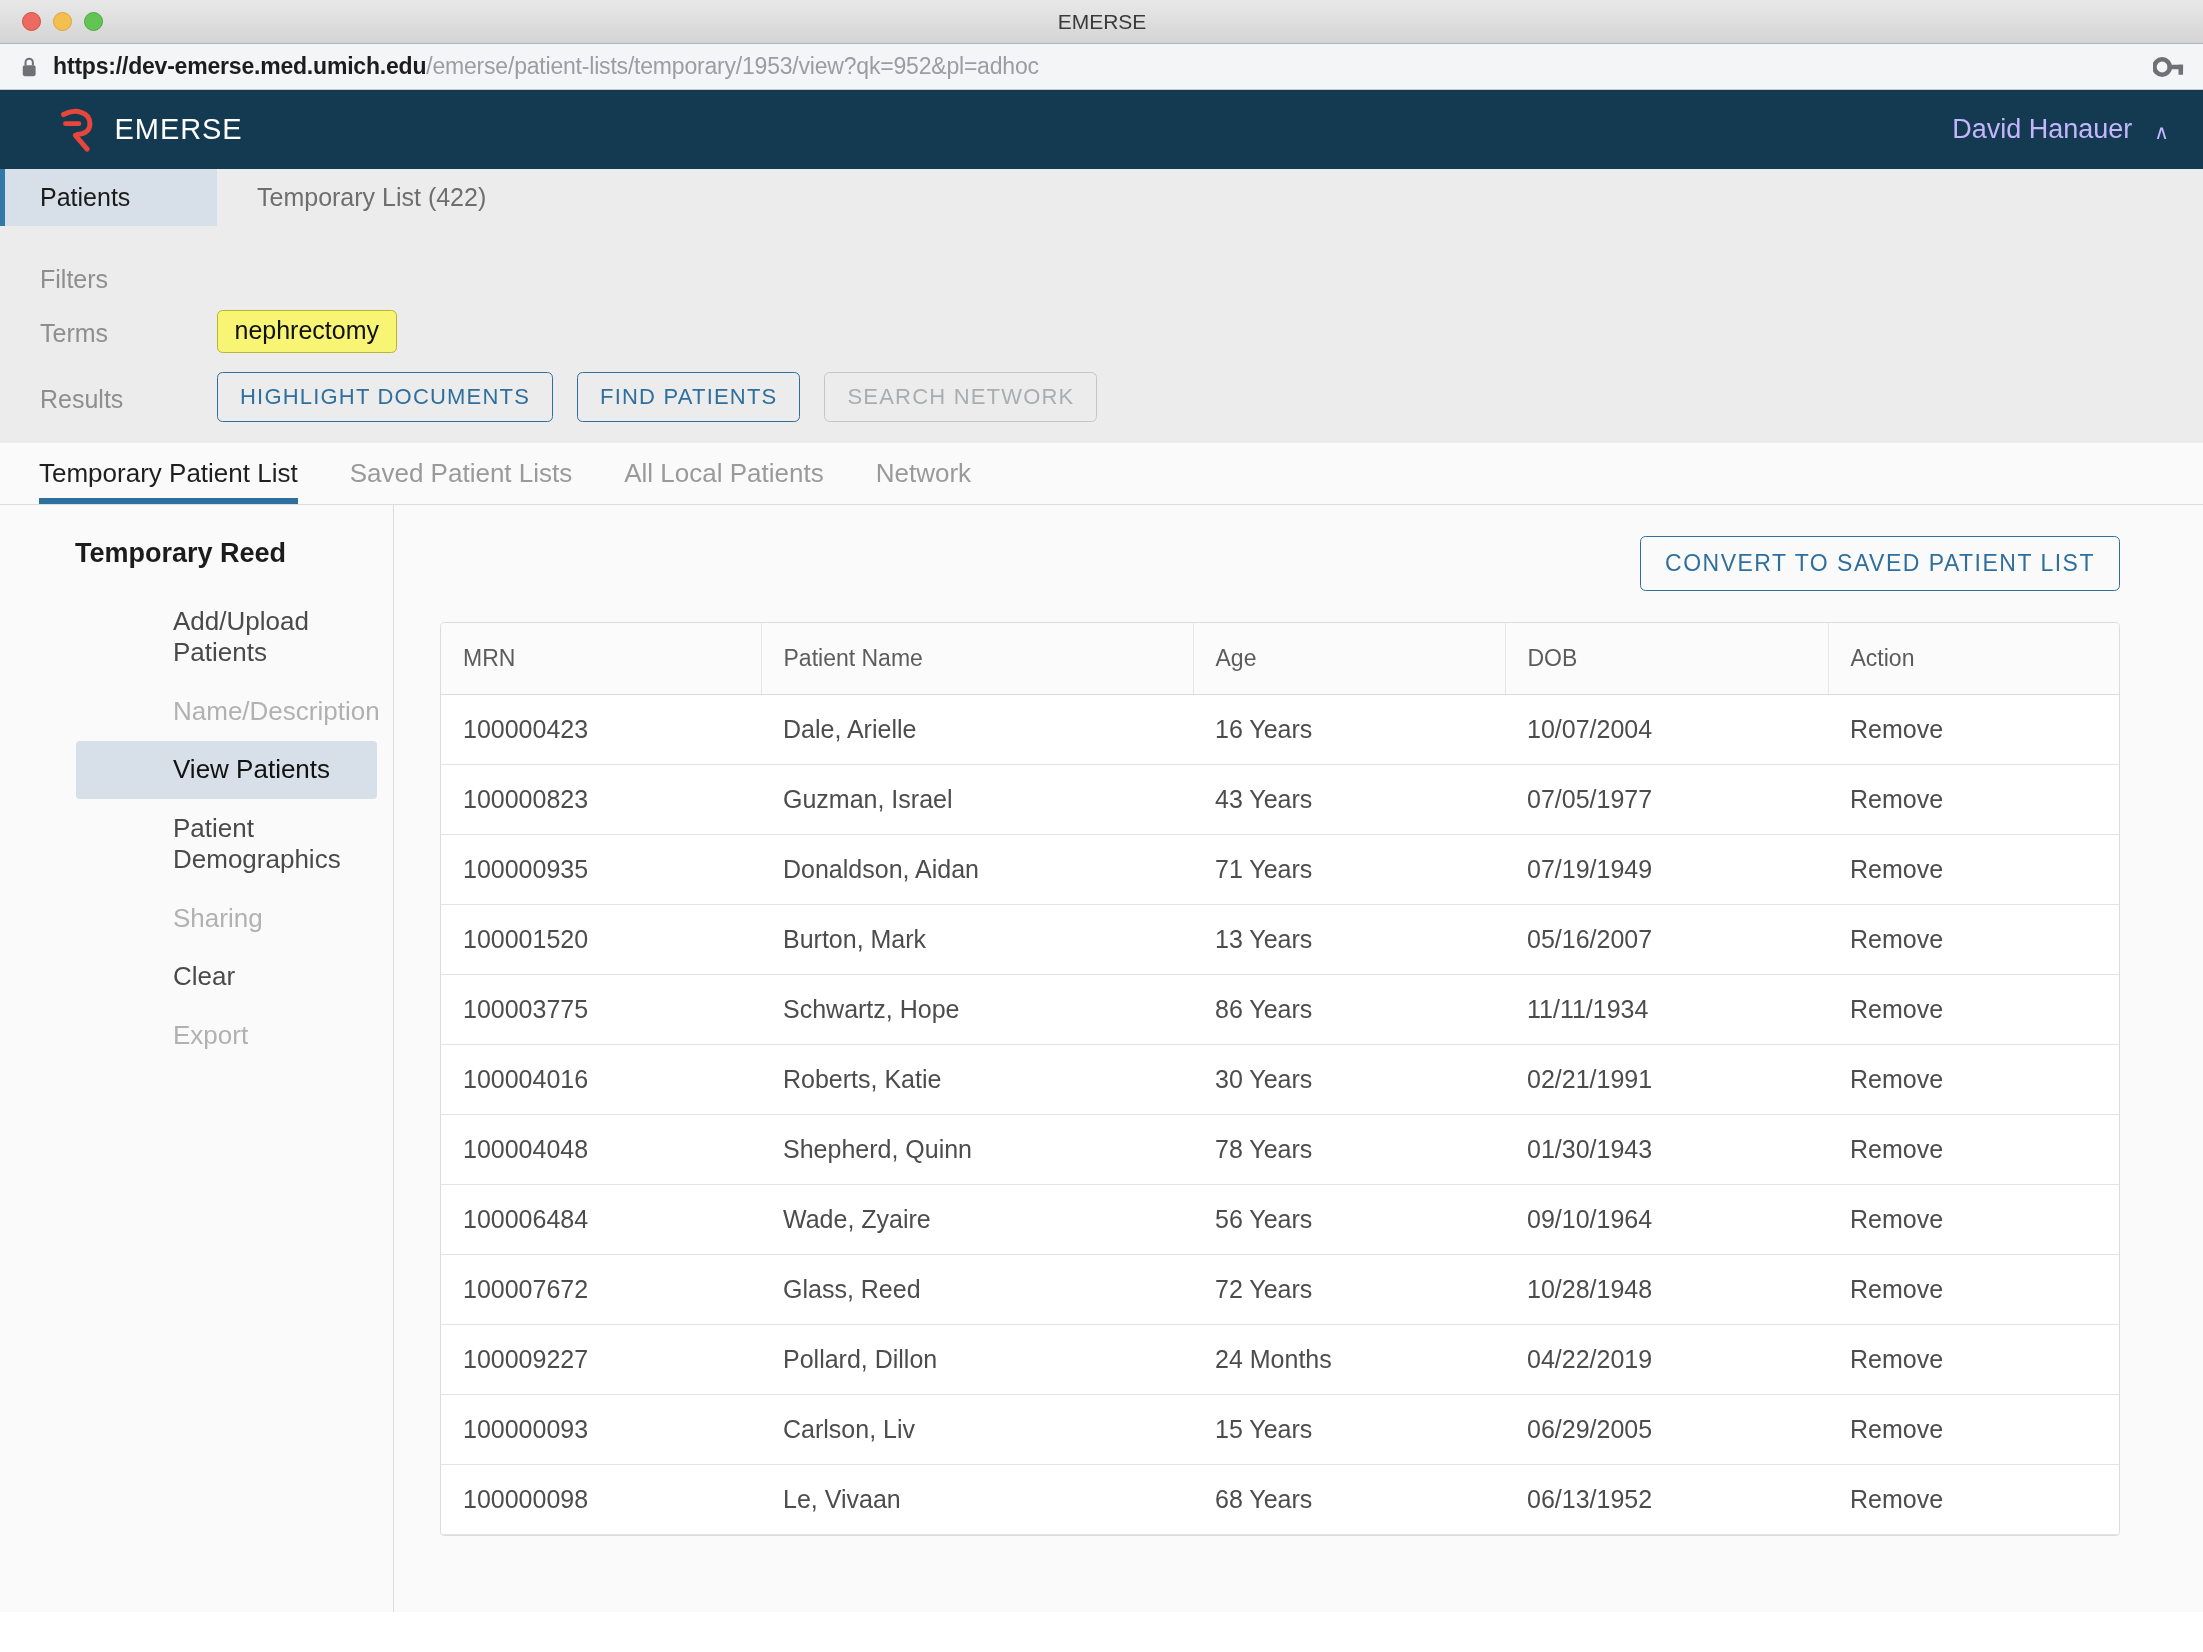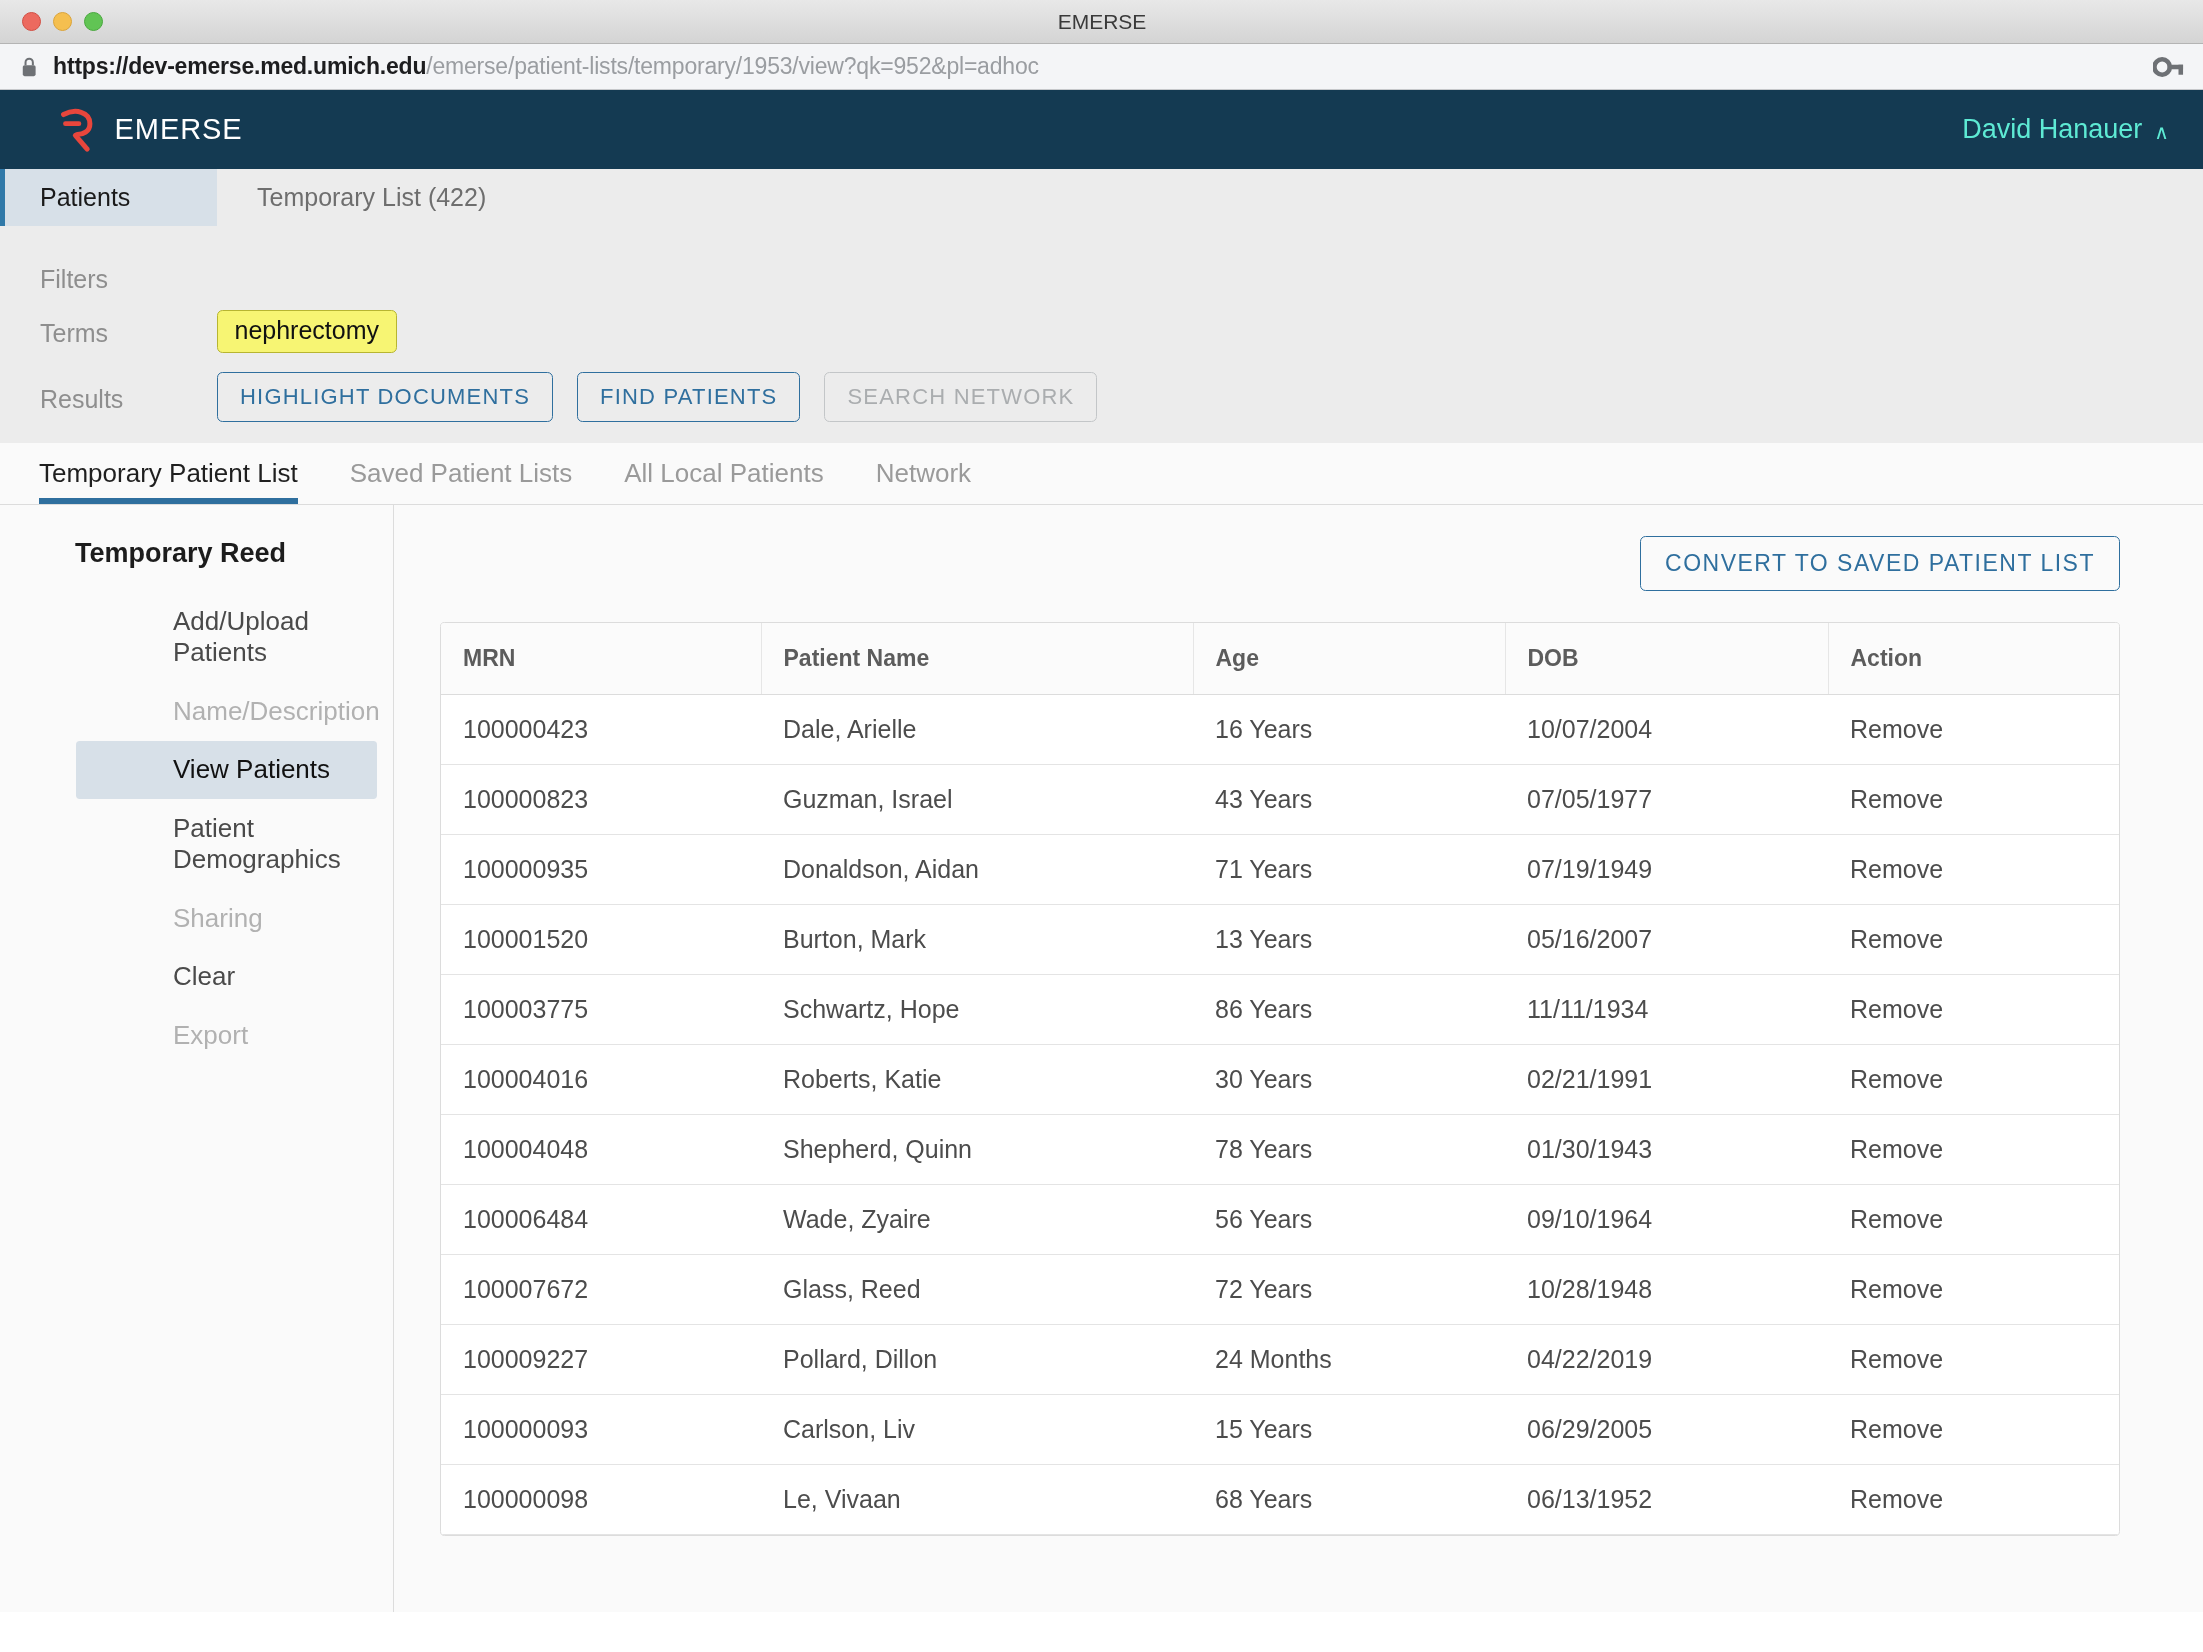--- a/index.html
+++ b/index.html
@@ -47,22 +47,22 @@
   .app-header {
     height: 79px; background: #143a52;
     display: flex; align-items: center; padding: 0 35px;
   }
   .logo-wrap { display: flex; align-items: center; gap: 15.6px; margin-left: 24px; }
   .logo-mark { width: 40px; height: 48px; flex: 0 0 auto; }
   .logo-text {
     color: #ffffff; font-size: 29px; letter-spacing: 0.9px; font-weight: 400;
   }
   .user-menu {
-    margin-left: auto; color: #5eead4; font-size: 27px;
-    display: flex; align-items: center; gap: 12px; cursor: pointer;
+    margin-left: auto; color: #c4b5fd; font-size: 27px;
+    display: flex; align-items: center; gap: 22px; cursor: pointer;
   }
   .chev-up { display: inline-block; font-size: 20px; line-height: 1; transform: translateY(1.8px); }
 
   
   .search-strip { background: #ececec; padding: 0 0 5.5px 0; }
   .srow { display: flex; align-items: center; min-height: 44px; }
   .slabel {
     width: 217px; flex: 0 0 217px;
     font-size: 25px; color: #8e8e8e; padding-left: 40px;
   }
@@ -135,21 +135,21 @@
     font-family: "Liberation Sans", sans-serif;
   }
 
   
   .tbl-card {
     margin-top: 31px; border: 0.9px solid #dcdcdc; border-radius: 4.6px;
     background: #ffffff; overflow: hidden;
   }
   table { width: 100%; border-collapse: collapse; }
   th {
-    text-align: left; font-size: 23px; font-weight: 700; color: #5c5c5c;
+    text-align: left; font-size: 23px; font-weight: 400; color: #5c5c5c;
     padding: 22px 0 22px 22px; background: #fbfbfb;
     border-bottom: 0.9px solid #dcdcdc; border-right: 0.9px solid #e6e6e6;
   }
   th:last-child { border-right: none; }
   td {
     font-size: 25px; color: #4c4c4c; padding: 20px 0 20px 22px;
     border-bottom: 0.9px solid #e4e4e4;
   }
   .c-mrn  { width: 320px; }
   .c-name { width: 432px; }

